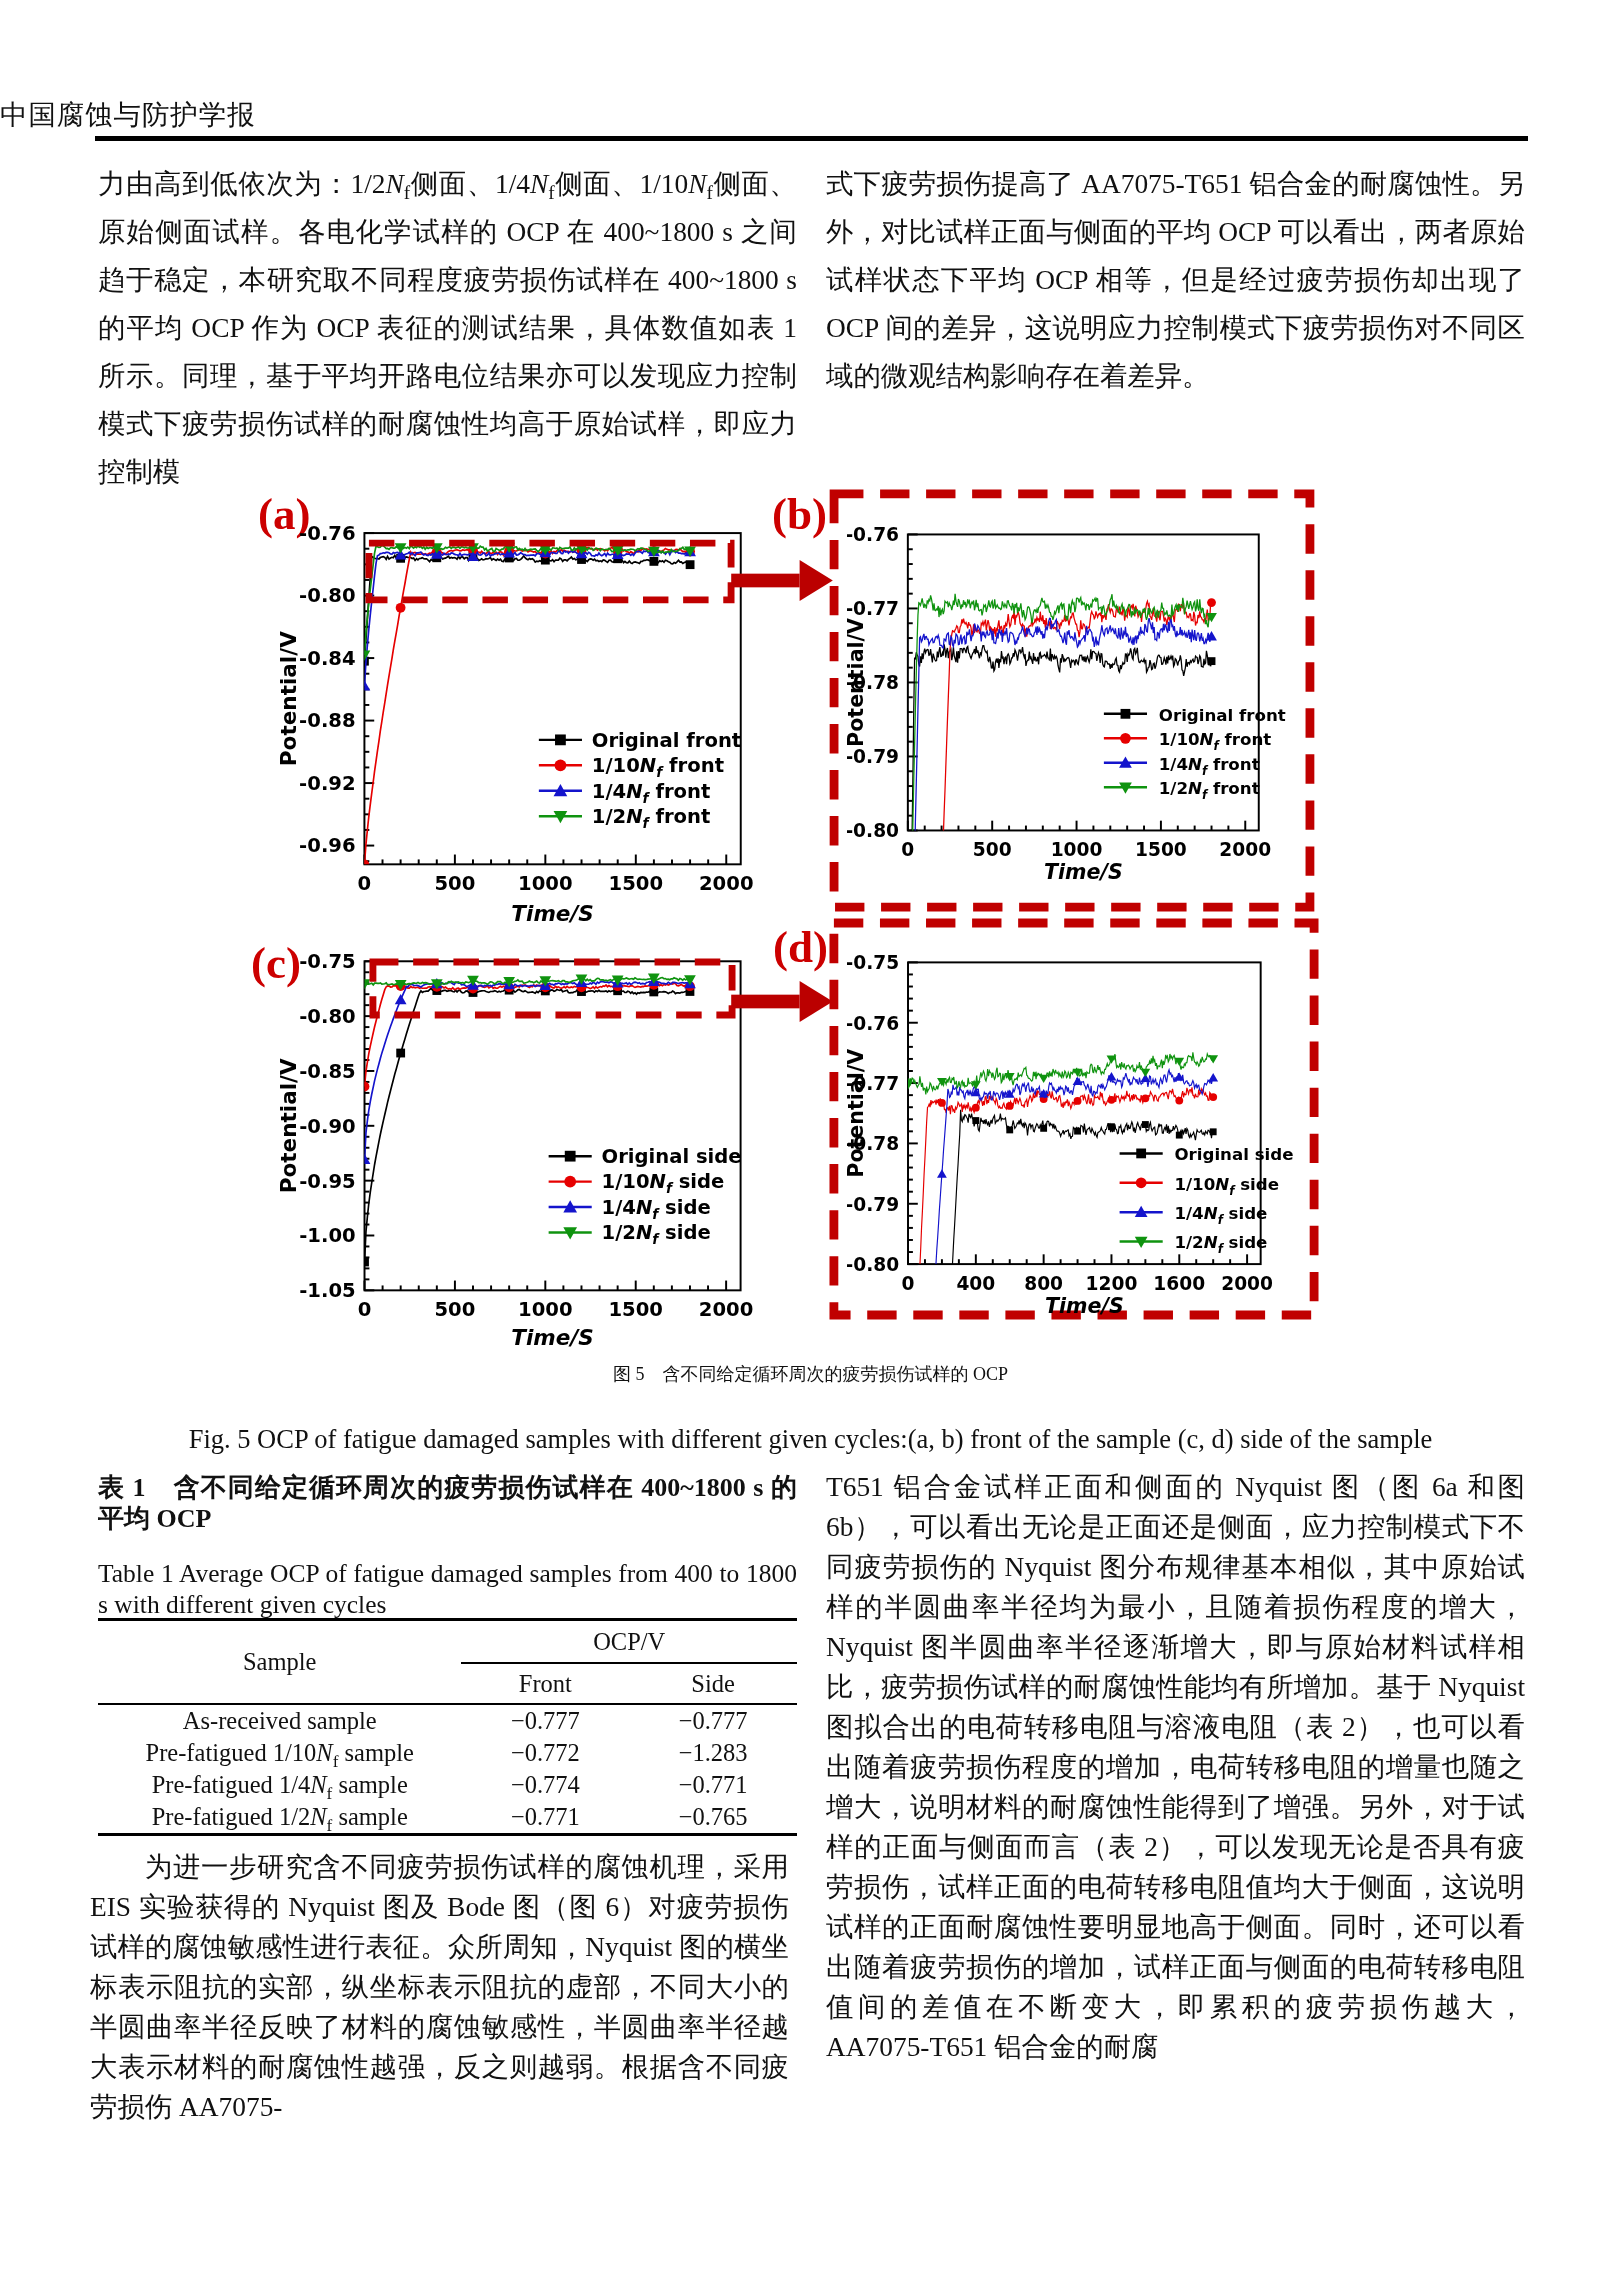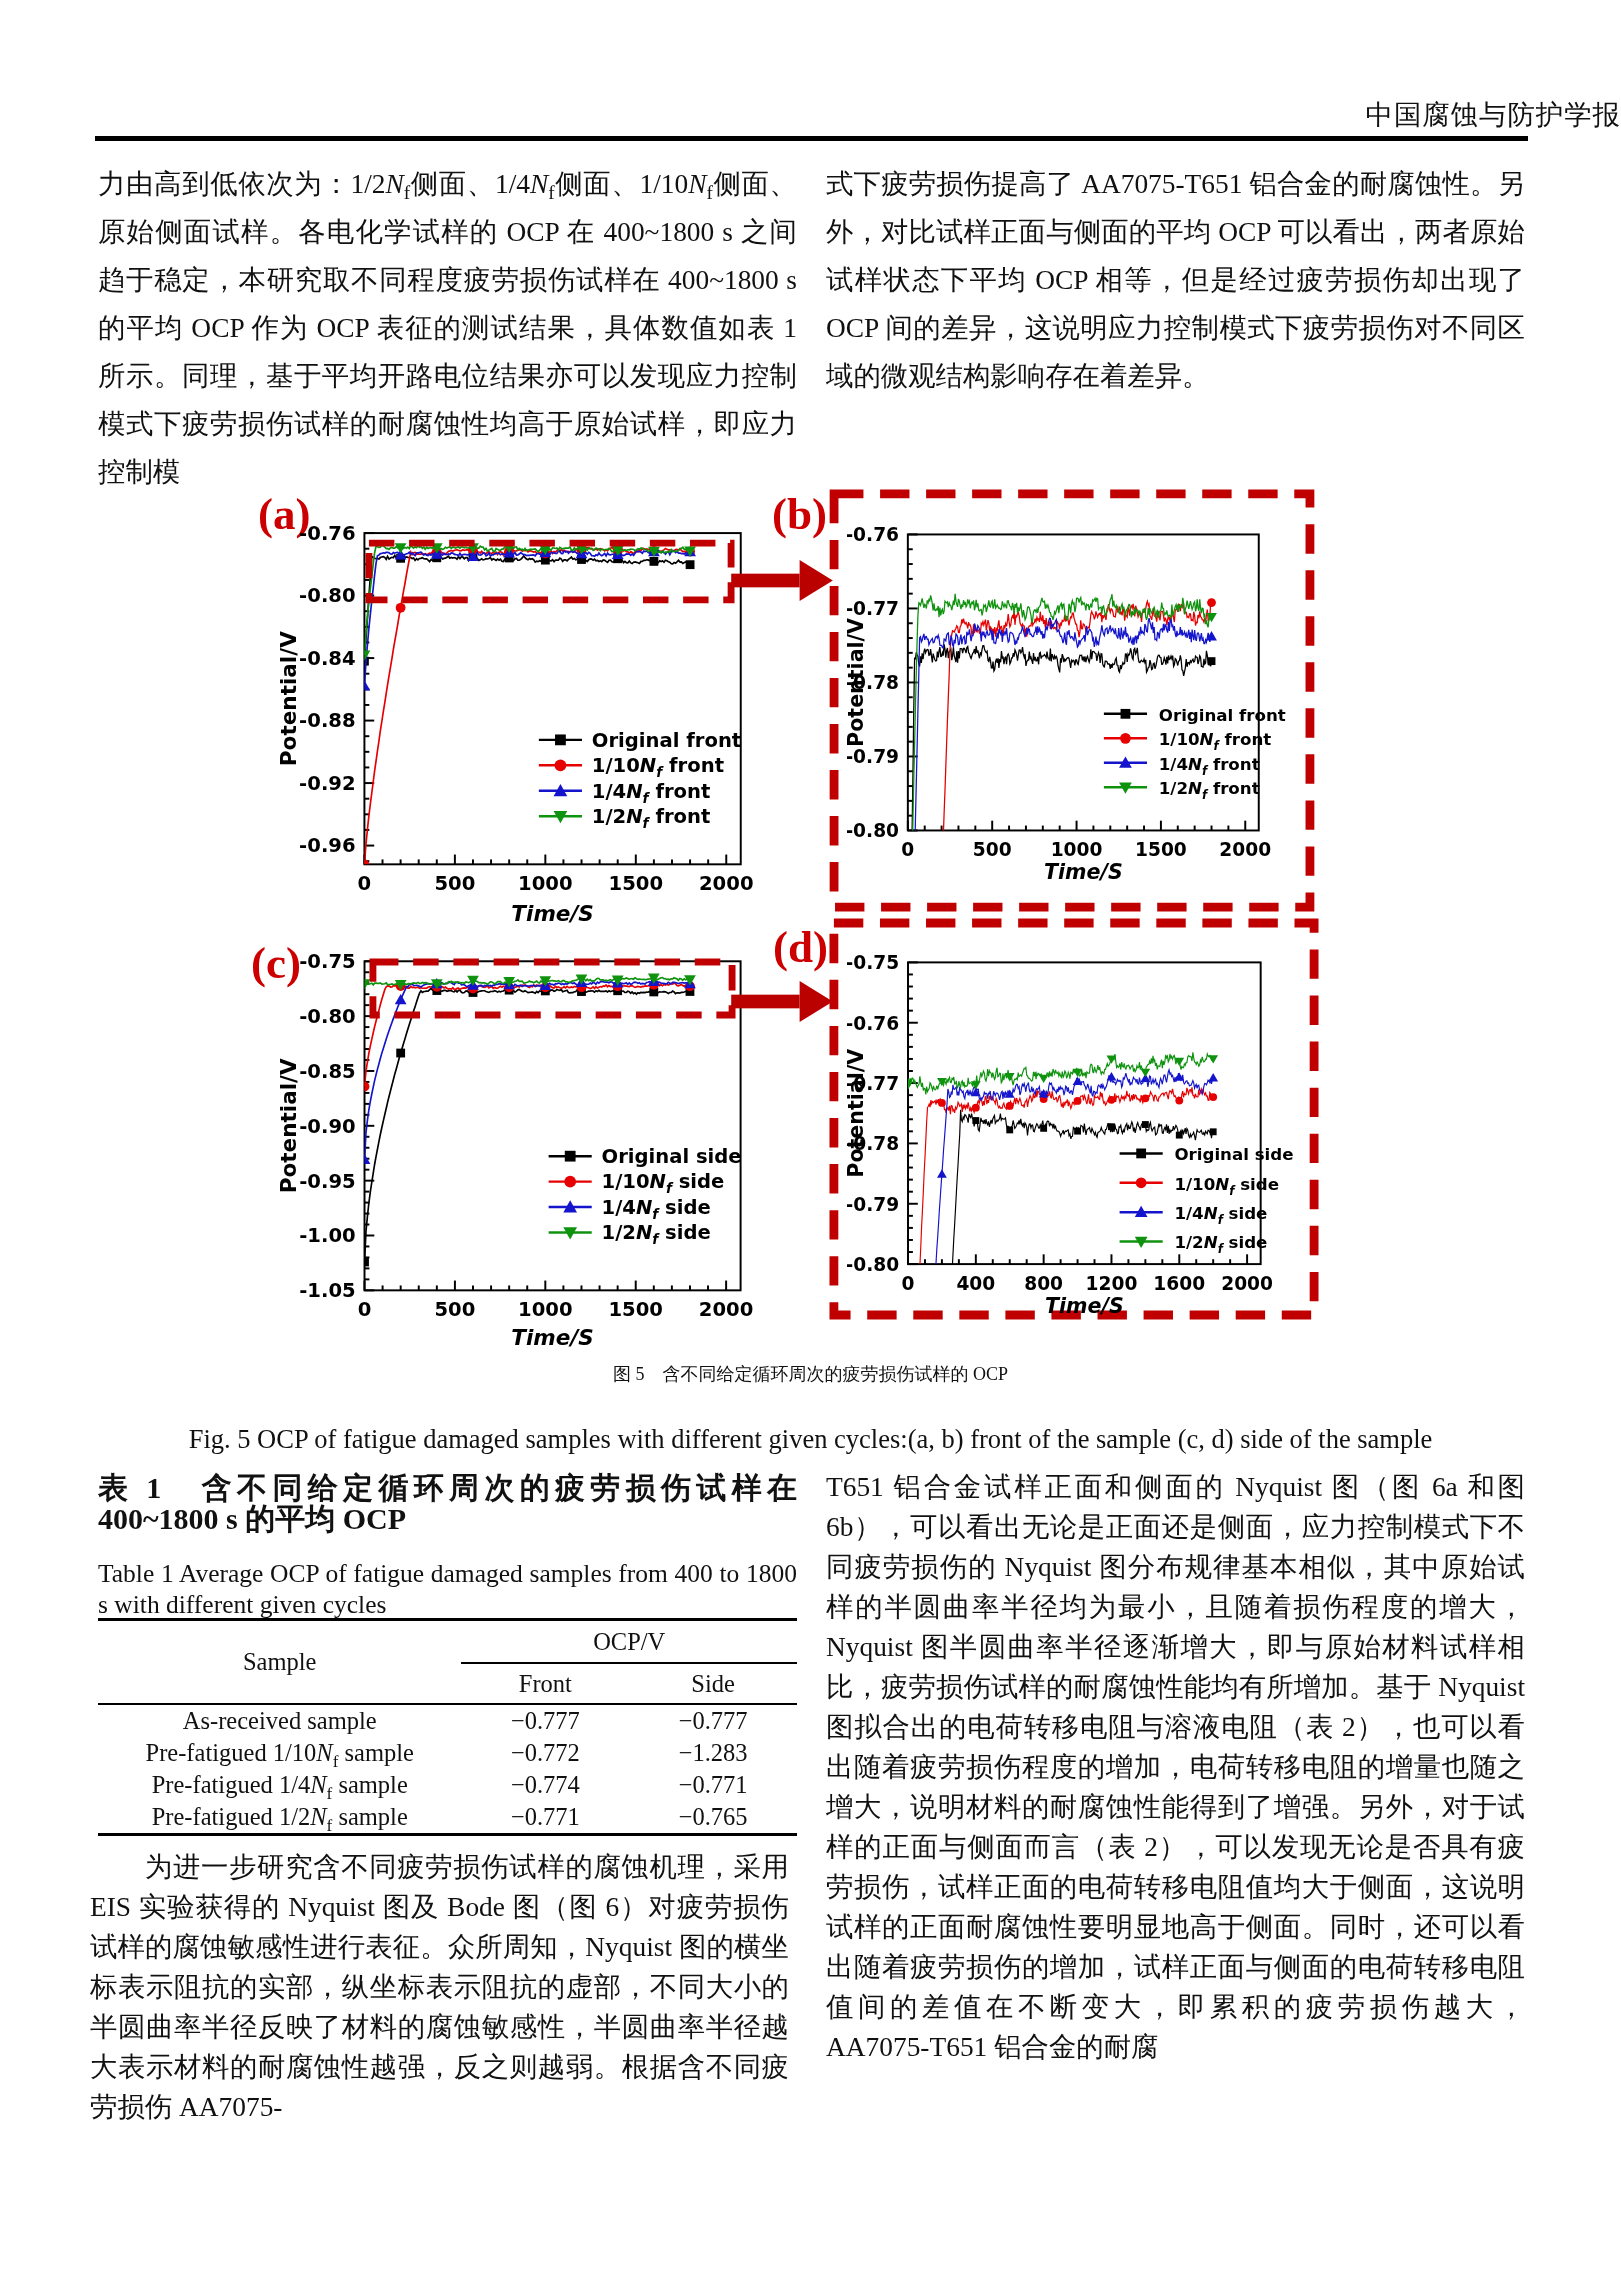--- a/index.html
+++ b/index.html
@@ -1,34 +1,34 @@
 <!DOCTYPE html>
 <html><head>
 <meta charset="utf-8">
 <style>
   html,body{margin:0;padding:0;background:#888;}
   #page{
     position:relative;width:1621px;height:2293px;background:#ffffff;
     font-family:"Liberation Serif", serif;color:#111;overflow:hidden;
   }
   .abs{position:absolute;}
-  #journal-title{left:0;top:97px;width:1621px;text-align:right;font-size:27.4px;letter-spacing:1px;}
+  #journal-title{left:0;top:97px;width:1621px;text-align:left;font-size:27.4px;letter-spacing:1px;}
   #header-rule{left:95px;top:136px;width:1433px;height:4.9px;background:#000;}
   .para{position:absolute;width:699px;font-size:27.4px;text-align:justify;line-height:48px;}
   .para i{font-style:italic;}
   .para sub, .cell sub{font-size:0.70em;line-height:0;}
   #para-top-left{left:98px;top:160px;}
   #para-top-right{left:826px;top:160px;}
   #para-bottom-left{left:90px;top:1847px;line-height:40px;text-indent:55px;}
   #para-bottom-right{left:826px;top:1467px;line-height:40px;}
   .panel-label{position:absolute;color:#cc0000;font-weight:bold;font-size:45px;font-family:"Liberation Serif",serif;}
   .caption{left:0;width:1621px;text-align:center;}
   #caption-zh{top:1362px;font-size:18px;}
   #caption-en{top:1424px;font-size:26.5px;}
-  #table-title-zh{left:98px;top:1472px;width:699px;font-size:30px;font-weight:bold;line-height:31px;text-align:justify;}
+  #table-title-zh{left:98px;top:1472px;width:699px;font-size:26px;font-weight:bold;line-height:31px;text-align:justify;}
   #table-title-en{left:98px;top:1558px;width:699px;font-size:25.5px;line-height:31px;text-align:justify;}
   #table1{left:98px;top:1618px;width:699px;border-collapse:collapse;font-size:24.5px;}
   #table1 td,#table1 th{padding:0;text-align:center;font-weight:normal;vertical-align:middle;}
   #table1 .rule-top{border-top:3.9px solid #000;}
   #table1 .rule-mid{border-bottom:2.9px solid #000;}
   #table1 .rule-bot{border-bottom:3.9px solid #000;text-align:center;}
   #table1 .ocp-head{border-bottom:2px solid #000;}
   #table1 tbody td{height:32px;margin-top:47px;}
   svg text{font-family:"DejaVu Sans","Liberation Sans",sans-serif;}
 </style>

